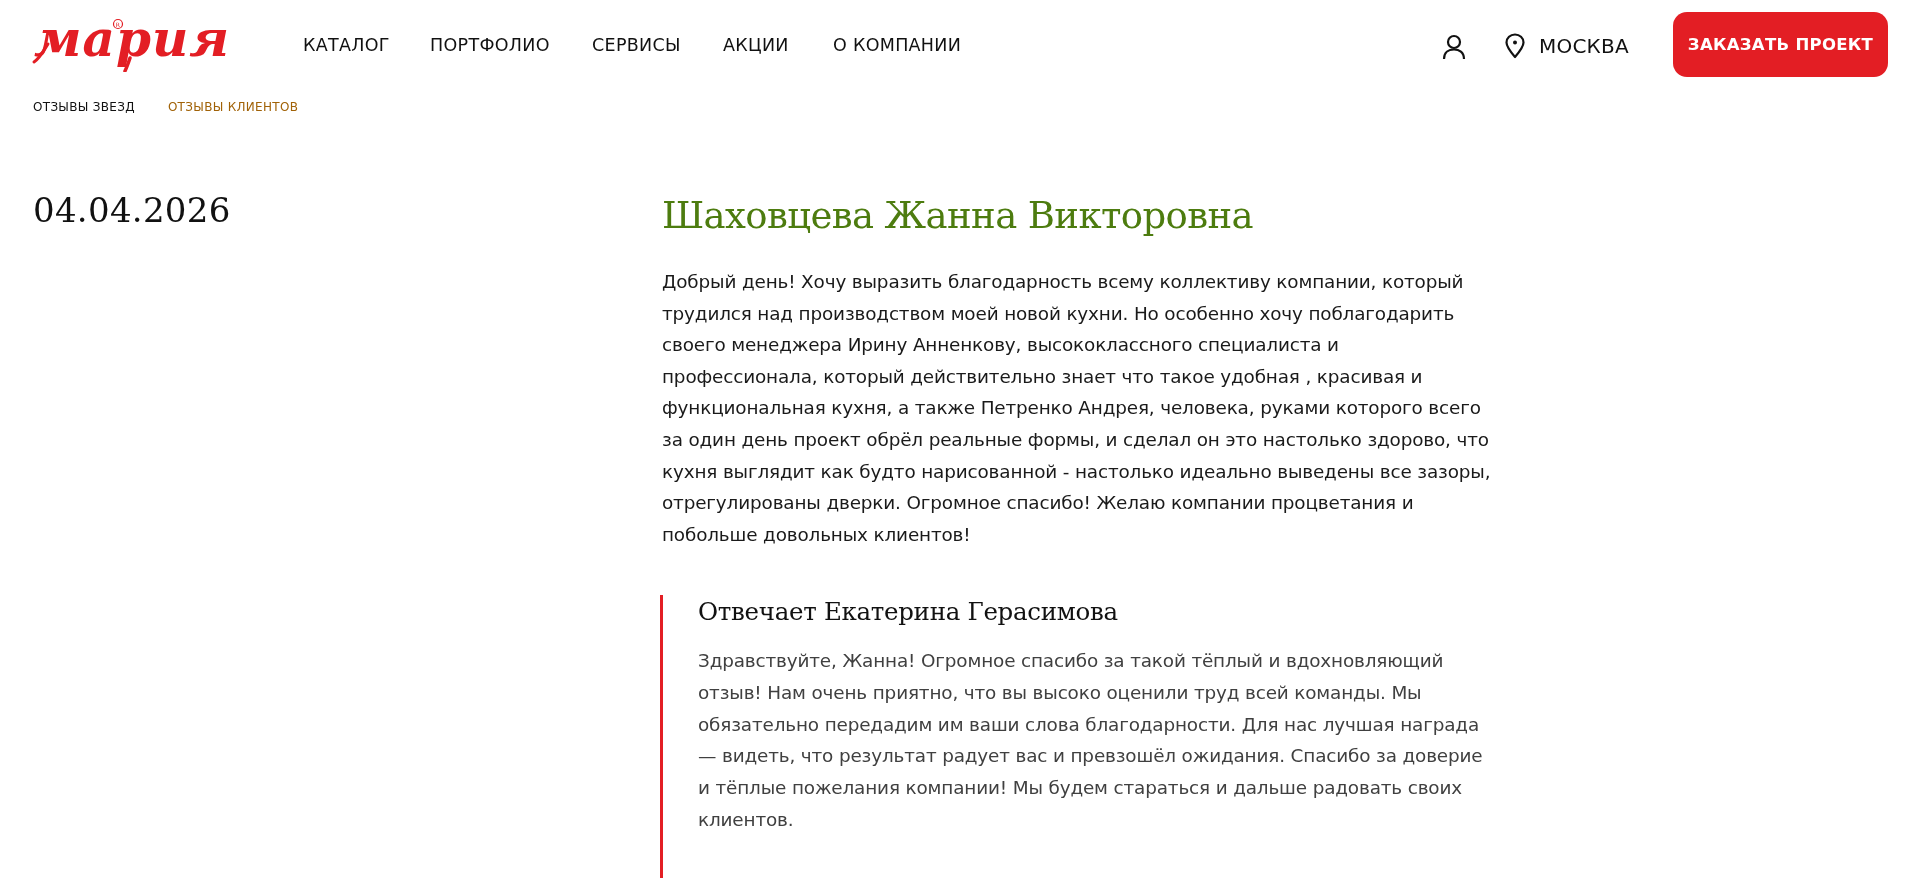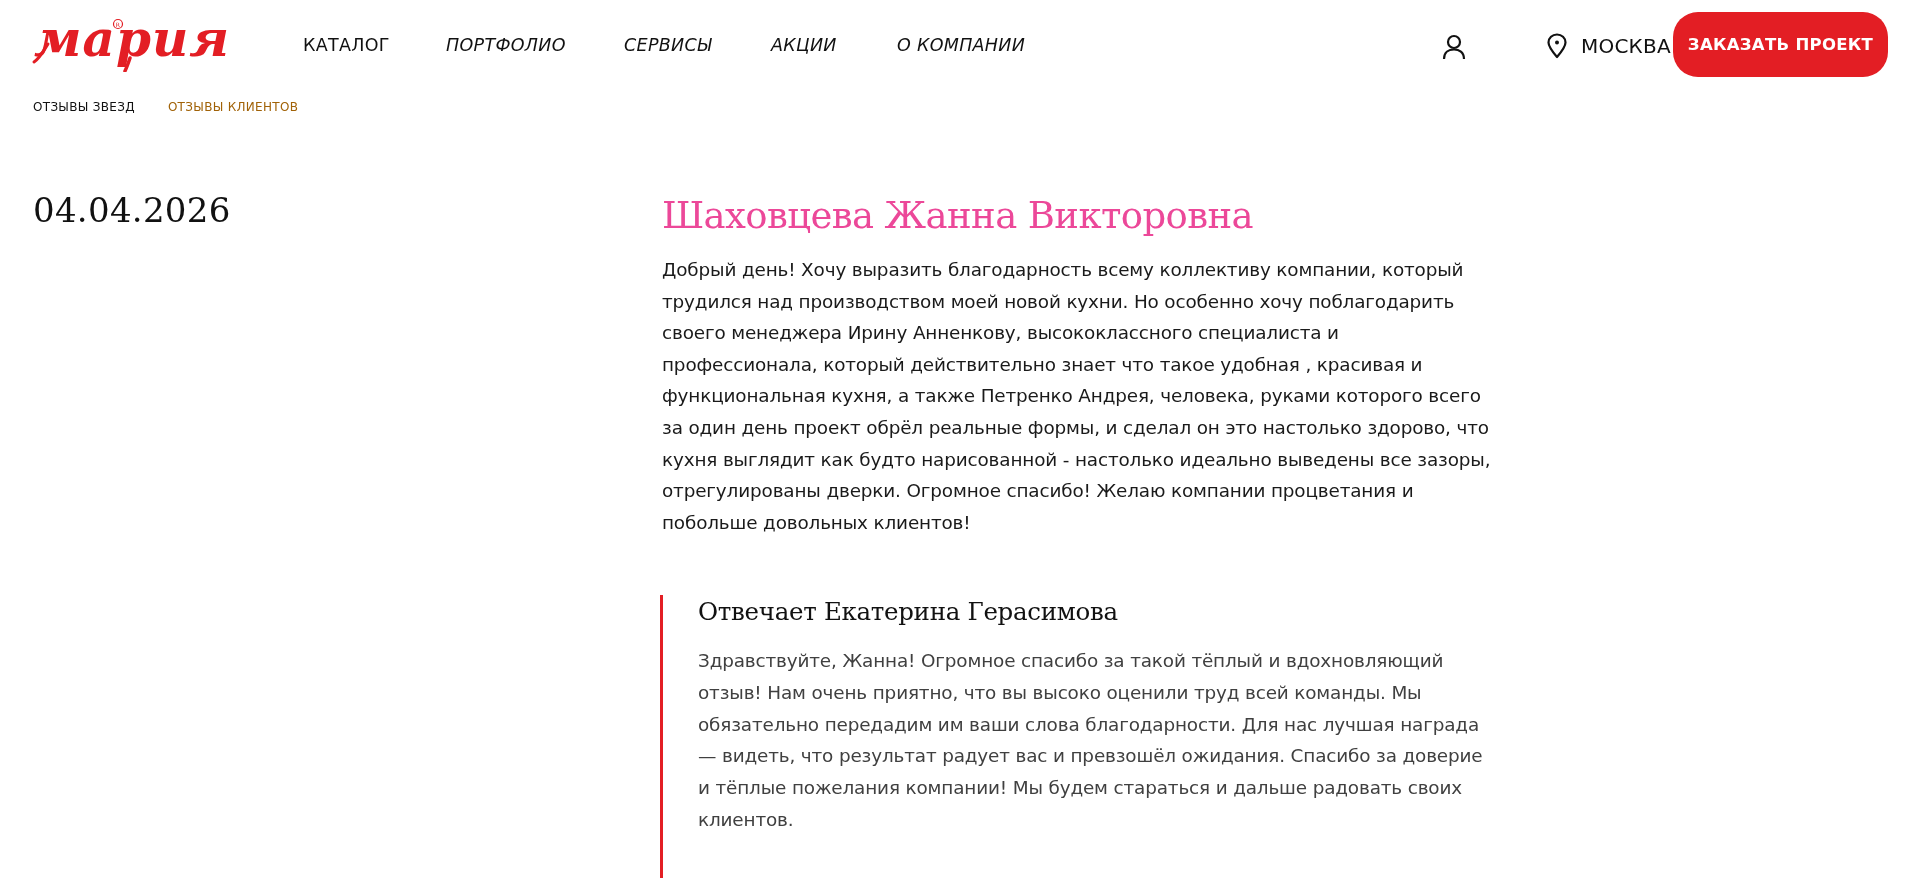--- a/index.html
+++ b/index.html
@@ -5,39 +5,39 @@
   * { box-sizing: border-box; margin: 0; padding: 0; }
   html, body { width: 1907px; height: 878px; overflow: hidden; background: #ffffff; }
   body { font-family: "Liberation Sans", "DejaVu Sans", sans-serif; color: #111111; position: relative; }
 
   .header { position: absolute; left: 0; top: 0; width: 1907px; height: 90px; }
   .logo { position: absolute; left: 30px; top: 14px; width: 245px; height: 58px; display: block; text-decoration: underline; }
   .logo svg { width: 100%; height: 100%; }
 
   .main-nav { position: absolute; left: 303px; top: 33px; display: flex; align-items: center; height: 24px; }
   .main-nav a { font-family: "DejaVu Sans", sans-serif; font-size: 17.5px; letter-spacing: 0.3px; color: #111; text-decoration: none; font-weight: 500; white-space: nowrap; line-height: 24px; }
-  .main-nav a + a { margin-left: 16px; font-style: italic; }
+  .main-nav a + a { margin-left: 0; }
 
   .user-btn { position: absolute; left: 1440px; top: 34px; width: 28px; height: 26px; cursor: pointer; }
-  .city { position: absolute; left: 1545px; top: 33px; height: 26px; display: flex; align-items: center; cursor: pointer; }
+  .city { position: absolute; left: 1503px; top: 33px; height: 26px; display: flex; align-items: center; cursor: pointer; }
   .city .pin { width: 24px; height: 26px; margin-right: 12px; }
   .city span.label { font-family: "DejaVu Sans", sans-serif; font-size: 20px; color: #111; letter-spacing: 0.2px; }
 
-  .cta { position: absolute; left: 1673px; top: 12px; width: 215px; height: 65px; background: #e31e24; border-radius: 25px; border: none; color: #fff; font-family: "DejaVu Sans", sans-serif; font-weight: bold; font-size: 16.5px; letter-spacing: 0.3px; cursor: pointer; display: flex; align-items: center; justify-content: center; }
+  .cta { position: absolute; left: 1673px; top: 12px; width: 215px; height: 65px; background: #e31e24; border-radius: 14px; border: none; color: #fff; font-family: "DejaVu Sans", sans-serif; font-weight: bold; font-size: 16.5px; letter-spacing: 0.3px; cursor: pointer; display: flex; align-items: center; justify-content: center; }
 
   .subnav { position: absolute; left: 33px; top: 96px; display: flex; height: 22px; align-items: center; }
   .subnav a { font-family: "DejaVu Sans", sans-serif; font-size: 12px; letter-spacing: 0.3px; text-decoration: none; color: #111; white-space: nowrap; }
   .subnav a.active { color: #a16207; }
   .subnav a + a { margin-left: 33px; }
 
   .date { position: absolute; left: 33px; top: 190px; font-family: "DejaVu Serif", serif; font-size: 34px; color: #111; letter-spacing: 0.3px; }
 
   .review { position: absolute; left: 662px; top: 190px; width: 830px; }
-  .review-title { font-family: "DejaVu Serif", serif; font-size: 37px; font-weight: normal; color: #ec4899; letter-spacing: -0.6px; line-height: 52px; }
-  .review-text { margin-top: 12px; font-family: "DejaVu Sans", sans-serif; font-size: 18.4px; line-height: 31.6px; color: #1a1a1a; width: 830px; letter-spacing: -0.15px; }
+  .review-title { font-family: "DejaVu Serif", serif; font-size: 37px; font-weight: normal; color: #4d7c0f; letter-spacing: -0.6px; line-height: 52px; }
+  .review-text { margin-top: 24px; font-family: "DejaVu Sans", sans-serif; font-size: 18.4px; line-height: 31.6px; color: #1a1a1a; width: 830px; letter-spacing: -0.15px; }
 
   .reply { position: absolute; left: 660px; top: 595px; width: 840px; height: 283px; border-left: 3px solid #e31e24; padding-left: 35px; }
   .reply-title { font-family: "DejaVu Serif", serif; font-size: 24.5px; font-weight: normal; color: #111; line-height: 34px; margin-top: 0px; letter-spacing: -0.3px; }
   .reply-text { margin-top: 16px; font-family: "DejaVu Sans", sans-serif; font-size: 18.4px; line-height: 31.8px; color: #404040; width: 790px; letter-spacing: -0.15px; }
 </style>
 </head>
 <body>
 
 <header class="header">
   <a class="logo">

